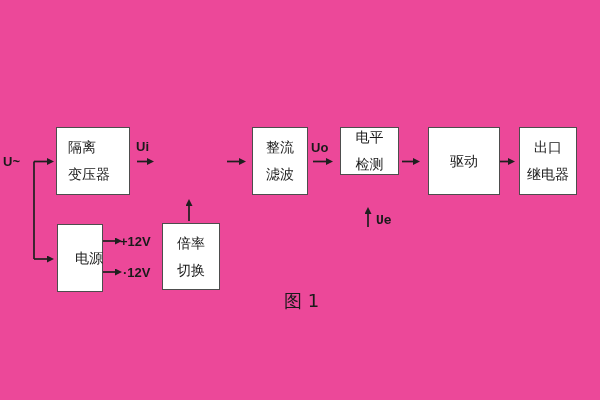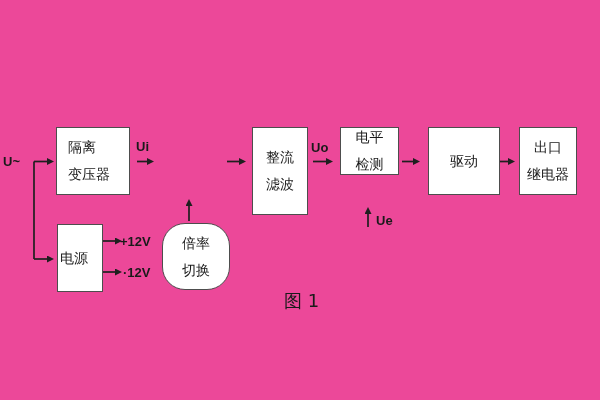--- a/index.html
+++ b/index.html
@@ -45,51 +45,51 @@
     <line x1="103" y1="241" x2="115" y2="241" stroke="#1f1f1f" stroke-width="1.7" marker-end="url(#ah)"></line>
     <line x1="103" y1="272" x2="115" y2="272" stroke="#1f1f1f" stroke-width="1.7" marker-end="url(#ah)"></line>
   </svg>
 
   <div class="box align-left" style="left:56px; top:127px; width:74px; height:68px; padding-left:11px;">
     <span>隔离</span>
     <span>变压器</span>
   </div>
 
 
-  <div class="box" style="left:252px; top:127px; width:56px; height:88px;text-align:right;">
+  <div class="box" style="left:252px; top:127px; width:56px; height:68px;text-align:right;">
     <span>整流</span>
     <span>滤波</span>
   </div>
 
   <div class="box" style="left:340px; top:127px; width:59px; height:48px;">
     <span>电平</span>
     <span>检测</span>
   </div>
 
   <div class="box" style="left:428px; top:127px; width:72px; height:68px;">
     <span>驱动</span>
   </div>
 
   <div class="box" style="left:519px; top:127px; width:58px; height:68px;">
     <span>出口</span>
     <span>继电器</span>
   </div>
 
-  <div class="box align-left" style="left:57px; top:224px; width:46px; height:68px; padding-left:2px;">
+  <div class="box align-left" style="left:57px; top:224px; width:46px; height:68px; padding-left:17px;">
     <span>电源</span>
   </div>
 
-  <div class="box" style="left:162px; top:223px; width:68px; height:67px;border-radius:23px;">
+  <div class="box" style="left:162px; top:223px; width:58px; height:67px;">
     <span>倍率</span>
     <span>切换</span>
   </div>
 
 
   <div class="sig" style="left:3px;   top:154px;">U~</div>
   <div class="sig" style="left:136px; top:139px;">Ui</div>
   <div class="sig" style="left:311px; top:140px;">Uo</div>
-  <div class="sig" style="left:376px; top:213px;">Ue</div>
+  <div class="sig" style="left:376px; top:213px;font-family:Liberation Mono, monospace;">Ue</div>
   <div class="sig" style="left:120px; top:234px;">+12V</div>
   <div class="sig" style="left:123px; top:265px;">·12V</div>
 
   <div class="caption" style="left:284px; top:289px;">图 1</div>
 
 </div>
 
 </body></html>

